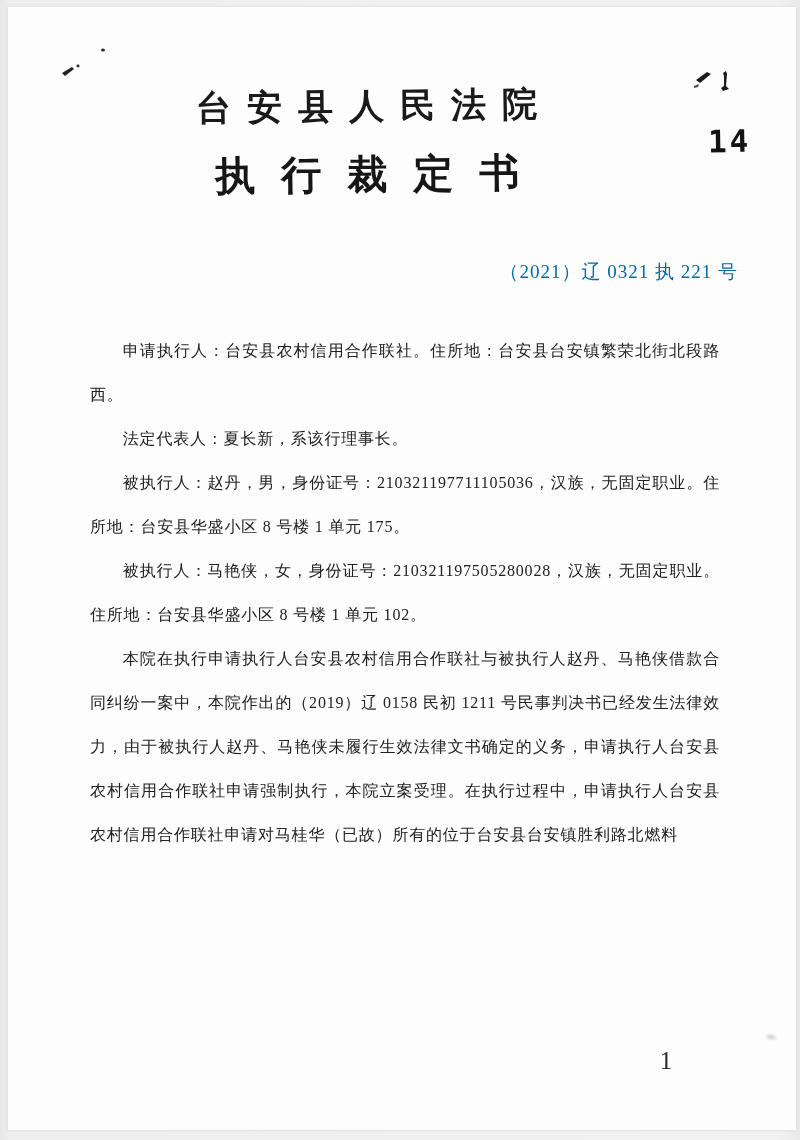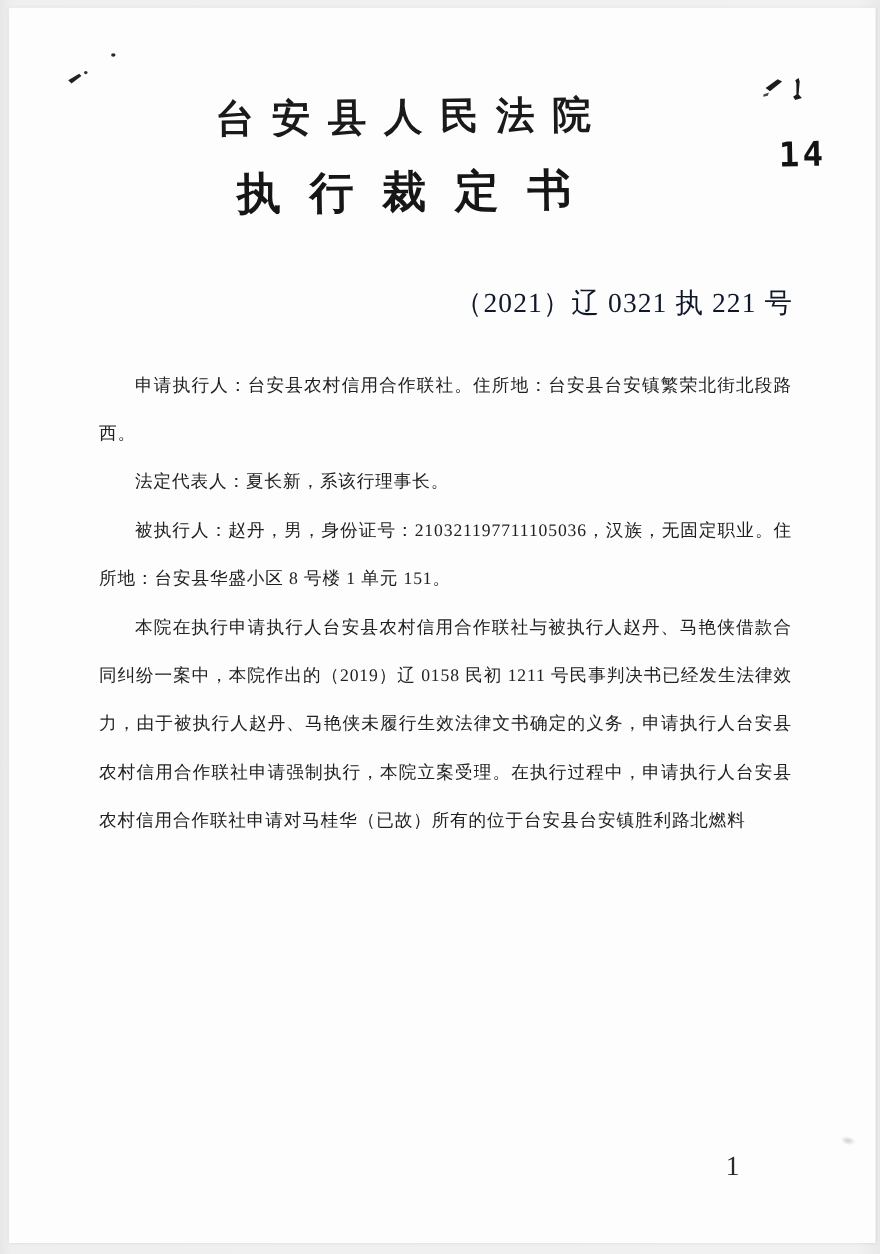--- a/index.html
+++ b/index.html
@@ -54,24 +54,24 @@
   }
   .doc-title {
     margin-top: 17px;
     font-size: 40px;
     font-weight: bold;
     letter-spacing: 26px;
     text-indent: 26px;
     color: #161616;
   }
   .case-number {
-    position: absolute; top: 252px; right: 75px;
-    font-size: 25px;
+    position: absolute; top: 252px; right: 58px;
+    font-size: 19px;
     letter-spacing: 1px;
-    color: #0f172a;
+    color: #0369a1;
   }
   .doc-body {
     position: absolute; left: 82px; top: 322px; width: 630px;
     font-size: 16px;
     line-height: 44px;
     letter-spacing: 0.8px;
     text-align: justify;
     word-break: break-all;
     color: #212121;
   }
@@ -113,21 +113,22 @@
     <div class="title-block">
       <div class="court-name">台安县人民法院</div>
       <div class="doc-title">执行裁定书</div>
     </div>
 
     <div class="case-number">（2021）辽 0321 执 221 号</div>
 
     <div class="doc-body">
       <p>申请执行人：台安县农村信用合作联社。住所地：台安县台安镇繁荣北街北段路西。</p>
       <p>法定代表人：夏长新，系该行理事长。</p>
-      <p>被执行人：赵丹，男，身份证号：210321197711105036，汉族，无固定职业。住所地：台安县华盛小区 8 号楼 1 单元 151。</p>
+      <p>被执行人：赵丹，男，身份证号：210321197711105036，汉族，无固定职业。住所地：台安县华盛小区 8 号楼 1 单元 175。</p>
+      <p>被执行人：马艳侠，女，身份证号：210321197505280028，汉族，无固定职业。住所地：台安县华盛小区 8 号楼 1 单元 102。</p>
       <p>本院在执行申请执行人台安县农村信用合作联社与被执行人赵丹、马艳侠借款合同纠纷一案中，本院作出的（2019）辽 0158 民初 1211 号民事判决书已经发生法律效力，由于被执行人赵丹、马艳侠未履行生效法律文书确定的义务，申请执行人台安县农村信用合作联社申请强制执行，本院立案受理。在执行过程中，申请执行人台安县农村信用合作联社申请对马桂华（已故）所有的位于台安县台安镇胜利路北燃料</p>
     </div>
 
     <div class="smudge-br"></div>
 
     <div class="page-number">1</div>
 
   </div>
 </div>
 

